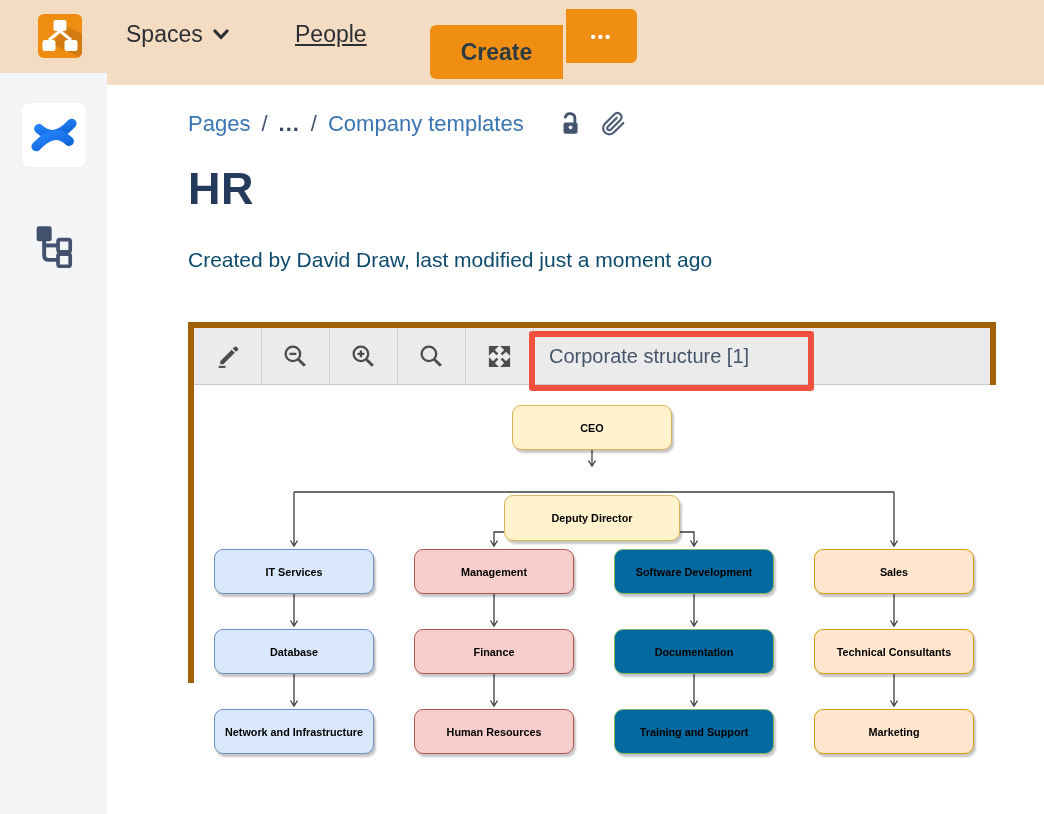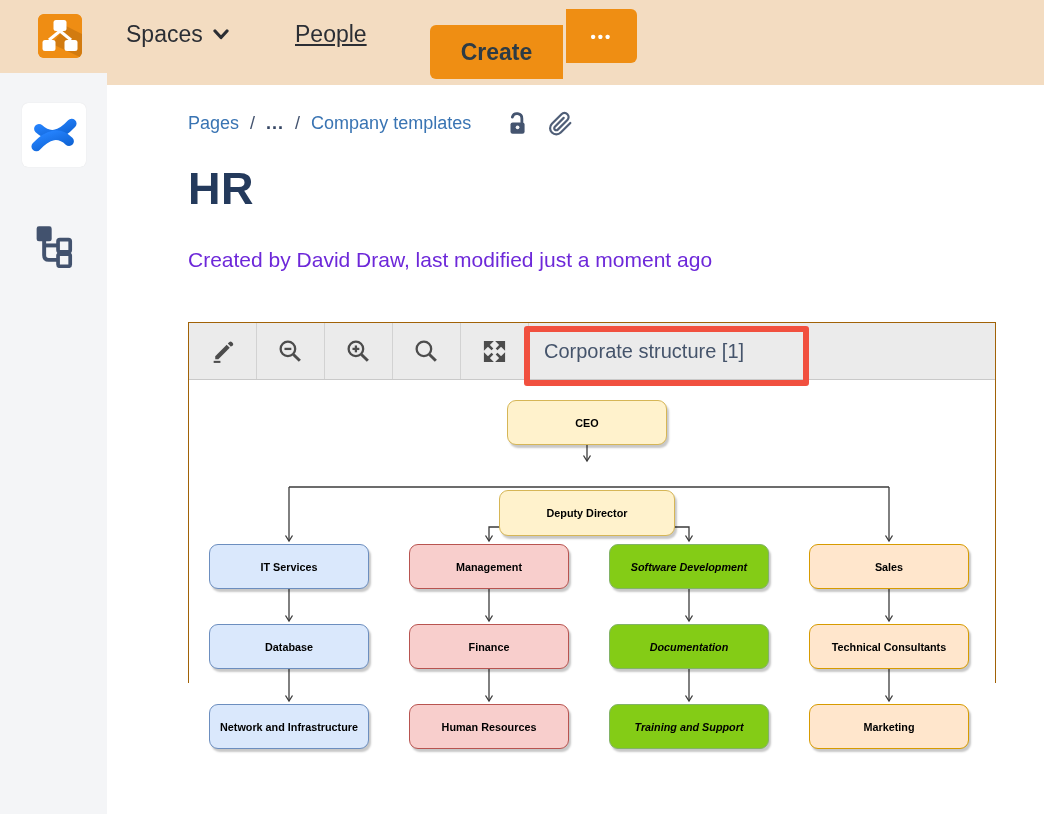--- a/index.html
+++ b/index.html
@@ -49,35 +49,35 @@
     justify-content:center; cursor:pointer; box-shadow:0 0 1px rgba(0,0,0,.12);
   }
   .tree-btn {
     position:absolute; left:32px; top:150px; width:44px; height:46px;
     display:flex; align-items:center; justify-content:center; cursor:pointer;
   }
   
   .main { position:absolute; left:188px; top:73px; width:820px; height:741px; }
   .breadcrumb {
     position:absolute; left:0; top:37px; display:flex; align-items:center;
-    font-size:18px; color:#42526e; gap:11px; white-space:nowrap;
+    font-size:22px; color:#42526e; gap:11px; white-space:nowrap;
   }
   .crumb-link { color:#3974b3; cursor:pointer; }
   .crumb-ellipsis { color:#344563; font-weight:700; letter-spacing:1px; cursor:pointer; }
   .crumb-icons { display:flex; align-items:center; gap:18px; margin-left:22px; }
   .icon-btn { cursor:pointer; display:flex; align-items:center; }
   .page-title {
     position:absolute; left:0; top:90px; font-size:45px; font-weight:700;
     color:#243a5c; letter-spacing:.5px;
   }
-  .byline { position:absolute; left:0; top:175px; font-size:21px; color:#6d28d9;text-align:center; }
+  .byline { position:absolute; left:0; top:175px; font-size:21px; color:#0c4a6e;text-align:center; }
   
   .viewer {
     position:absolute; left:0; top:249px; width:808px; height:361px;
-    border:1px solid #a16207; background:#fff;
+    border:6px solid #a16207; background:#fff;
   }
   .toolbar {
     height:57px; background:#ebebeb; border-bottom:1px solid #c9c9c9;
     display:flex; align-items:stretch; position:relative;
   }
   .tb-btn {
     width:68px; display:flex; align-items:center; justify-content:center;
     border-right:1px solid #d2d2d2; cursor:pointer;
   }
   .tb-title {
@@ -92,21 +92,21 @@
   .canvas svg.wires { position:absolute; left:0; top:0; z-index:0; }
   .node {
     position:absolute; width:160px; height:45px; border:1px solid;
     border-radius:9px; display:flex; align-items:center; justify-content:center;
     font-size:10.8px; font-weight:700; color:#000; z-index:1;
     box-shadow:2px 3px 2px rgba(0,0,0,.22); white-space:nowrap;
   }
   .node.c-yellow { background:#fff2cc; border-color:#d6b656; }
   .node.c-blue   { background:#dae8fc; border-color:#6c8ebf; }
   .node.c-red    { background:#f8cecc; border-color:#b85450; }
-  .node.c-green  { background:#84cc16; border-color:#82b366;font-style:italic; }
+  .node.c-green  { background:#0369a1; border-color:#82b366; }
   .node.c-orange { background:#ffe6cc; border-color:#d79b00; }
 </style>
 </head>
 <body>
 
 <header class="topbar">
   <div class="app-logo">
     <svg width="44" height="44" viewBox="0 0 44 44">
       <rect x="0" y="0" width="44" height="44" rx="6" fill="#ef8d13"></rect>
       <polygon points="14,30 44,44 44,20 28,12" fill="rgba(0,0,0,0.12)"></polygon>

